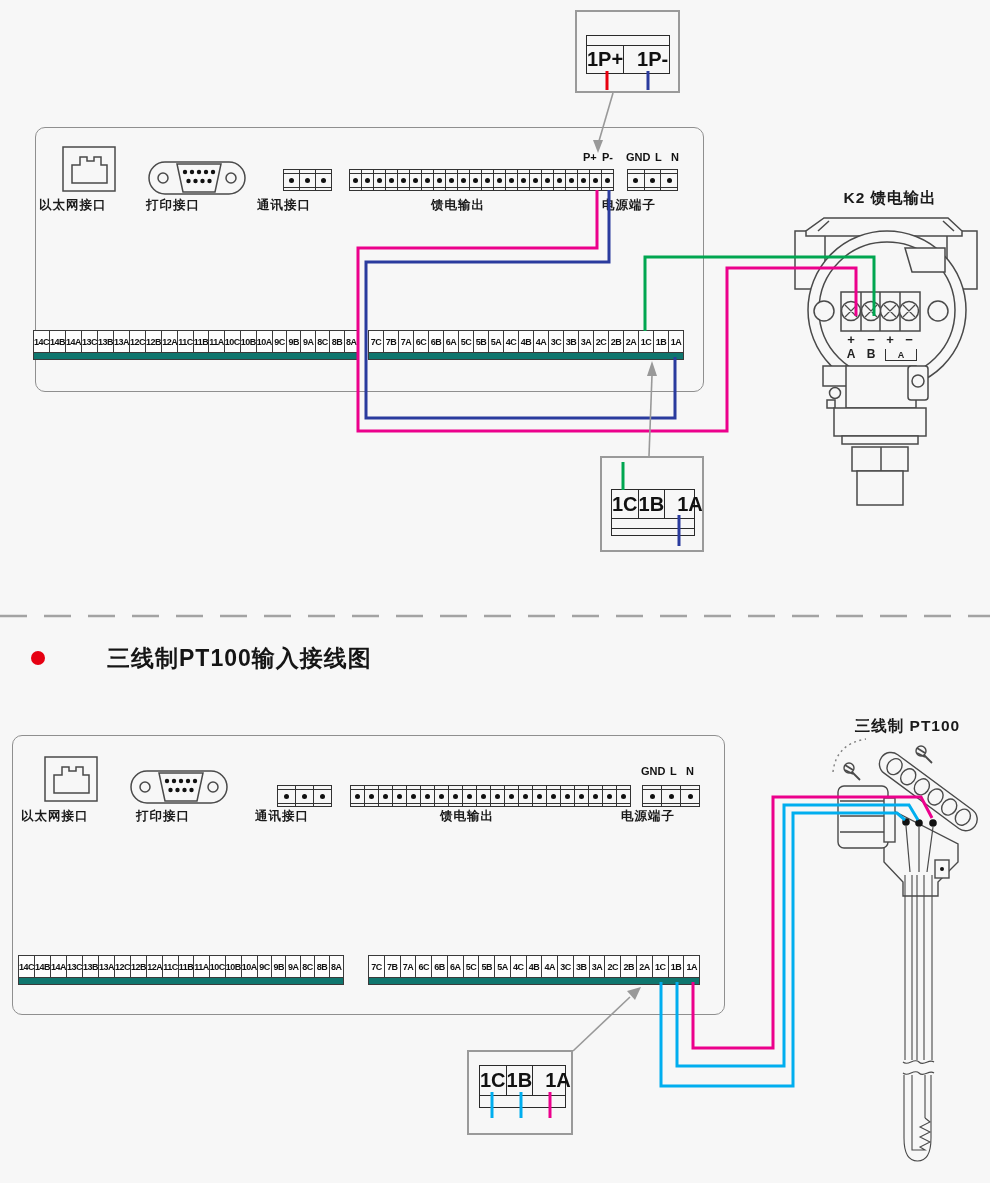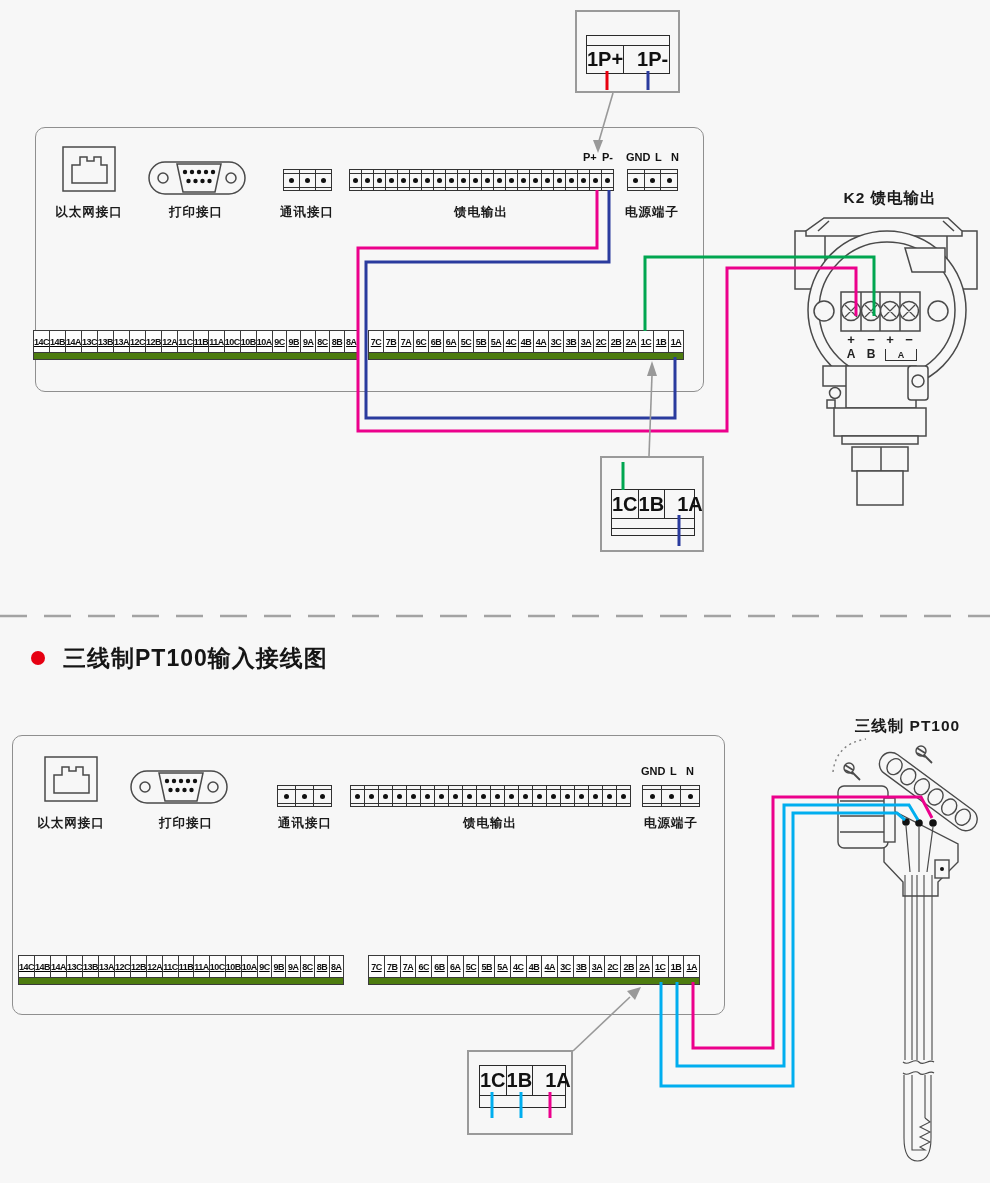--- a/index.html
+++ b/index.html
@@ -1,49 +1,49 @@
 <!DOCTYPE html>
 <html><head>
 <meta charset="utf-8">
 <style>
   html,body{margin:0;padding:0;background:#f7f7f7;}
   .canvas{position:relative;width:990px;height:1183px;background:#f7f7f7;
           font-family:"Liberation Sans","DejaVu Sans",sans-serif;overflow:hidden;}
   svg.layer{position:absolute;left:0;top:0;pointer-events:none;}
   .panel{position:absolute;border:1.6px solid #8f8f8f;border-radius:10px;background:transparent;}
-  .cn{position:absolute;font-weight:600;color:#1a1a1a;font-size:12.5px;text-align:center;letter-spacing:1px;margin-top:7px;}
+  .cn{position:absolute;font-weight:600;color:#1a1a1a;font-size:12.5px;text-align:left;letter-spacing:1px;}
   .pin{position:absolute;font-weight:700;font-size:11px;color:#111;white-space:nowrap;}
   .tblock{position:absolute;border:1.5px solid #333;display:flex;background:#f7f7f7;box-sizing:border-box;}
   .tblock:before,.tblock:after{content:"";position:absolute;left:0;right:0;border-top:1px solid #333;}
   .tblock:before{top:2.5px}.tblock:after{bottom:2.5px}
   .tcell{flex:1;display:flex;align-items:center;justify-content:center;border-right:1px solid #333;}
   .tcell:last-child{border-right:none;}
   .dot{width:5px;height:5px;border-radius:50%;background:#111;}
-  .lstrip{position:absolute;border:1.5px solid #3a3a3a;background:#4d7c0f;box-sizing:border-box;text-decoration:underline;}
+  .lstrip{position:absolute;border:1.5px solid #3a3a3a;background:#0f766e;box-sizing:border-box;}
   .lrow{display:flex;}
   .lcell{height:21px;flex:1;border-right:1px solid #3a3a3a;font-size:9px;letter-spacing:-0.5px;
          display:flex;align-items:center;justify-content:center;color:#111;font-weight:600;background:#fdfdfd;}
   .lcell:last-child{border-right:none;}
   .lsub{height:6px;border-top:1.5px solid #3a3a3a;}
   .inset{position:absolute;border:2px solid #9a9a9a;background:#f7f7f7;box-sizing:border-box;}
   .itable{position:absolute;border:1.5px solid #2a2a2a;box-sizing:border-box;}
   .irow{display:flex;}
   .icell{flex:1;border-right:1.2px solid #2a2a2a;display:flex;align-items:center;justify-content:center;
          font-size:20px;font-weight:600;color:#111;}
   .icell:last-child{border-right:none;margin-left:12px;}
   .ithin{height:10px;box-sizing:border-box;}
   .ithin.top{border-bottom:1.2px solid #2a2a2a;}
   .ithin.bot{border-top:1.2px solid #2a2a2a;}
   .tsign{position:absolute;width:16px;text-align:center;font-size:13px;font-weight:700;color:#222;}
   .tletter{position:absolute;width:16px;text-align:center;font-size:12px;font-weight:700;color:#222;}
   .meterbr{position:absolute;width:30px;height:11px;border-left:1.6px solid #333;border-right:1.6px solid #333;
            border-bottom:1.6px solid #333;display:flex;align-items:flex-end;justify-content:center;
            font-size:9px;font-weight:700;color:#222;line-height:10px;}
   .bullet{position:absolute;width:14px;height:14px;border-radius:50%;background:#e60012;}
-  .sectitle{position:absolute;font-size:23px;font-weight:600;color:#151515;letter-spacing:1px;}
+  .sectitle{position:absolute;font-size:23px;font-weight:600;color:#151515;letter-spacing:1px;margin-left:44px;}
   .devlabel{position:absolute;font-size:15.5px;font-weight:600;color:#1a1a1a;text-align:center;letter-spacing:1px;}
 </style>
 </head>
 <body>
 
 <div class="canvas">
 
   <svg class="layer" width="990" height="1183" viewBox="0 0 990 1183">
 
     <g stroke="#4a4a4a" stroke-width="1.5" fill="#f7f7f7">

